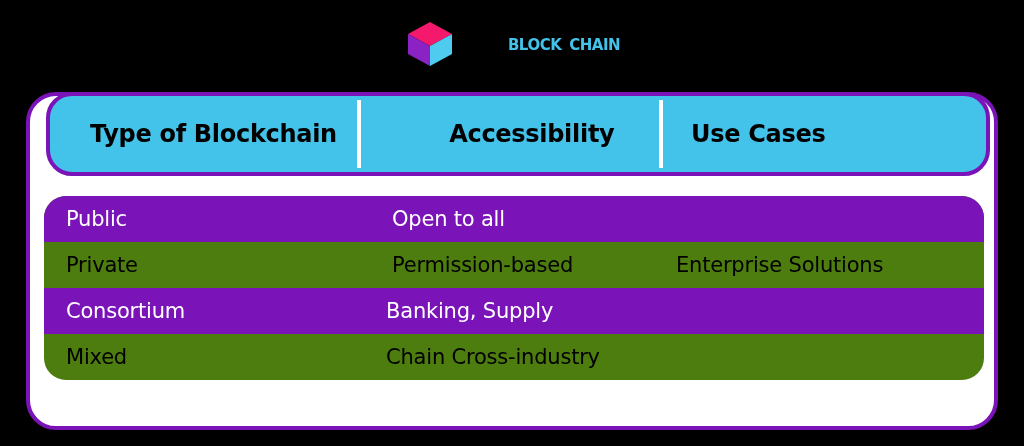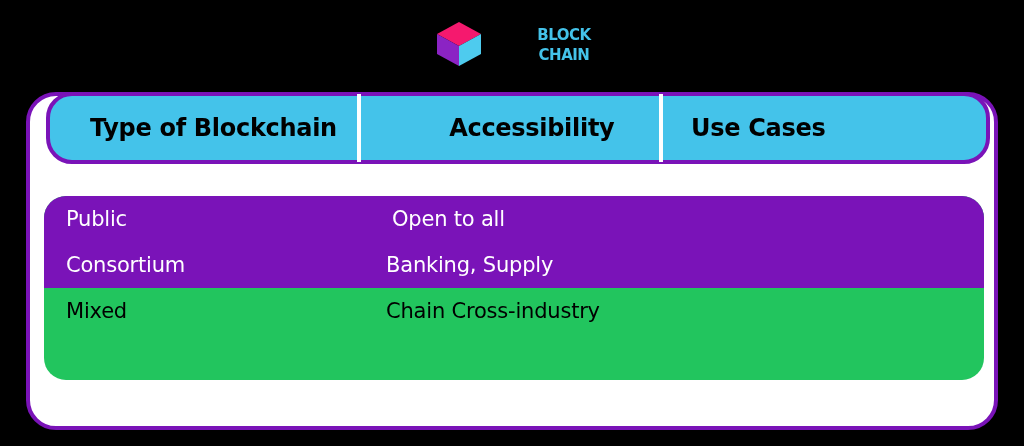--- a/index.html
+++ b/index.html
@@ -27,22 +27,22 @@
     justify-content: center;
     gap: 52px;
   }
   .logo-cube {
     width: 52px;
     height: 52px;
     position: relative;
   }
   .logo-wordmark {
     display: flex;
-    flex-direction: column;
-    align-items: center;
+    flex-direction: row;
+    align-items: flex-end;
     line-height: 0.82;
     letter-spacing: -0.5px;
     transform: translateY(1px);
     gap: 8px;
   }
   .logo-wordmark span {
     color: #44c3ea;
     font-size: 15px;
     font-weight: 800;
     font-family: "DejaVu Sans", sans-serif;
@@ -60,21 +60,21 @@
     border: 4px solid #7a13b8;
     border-radius: 30px;
   }
 
   
   .table-header {
     position: absolute;
     left: 16px;
     top: -4px;
     width: 944px;
-    height: 72px;
+    height: 84px;
     box-sizing: border-box;
     background: #44c3ea;
     border: 4px solid #7a13b8;
     border-radius: 26px;
     display: flex;
     align-items: center;
   }
   .th {
     color: #000000;
     font-size: 24px;
@@ -105,21 +105,21 @@
     height: 184px;
     background: #7a13b8;
     border-radius: 22px;
   }
   .table-body {
     position: absolute;
     left: 44px;
     top: 196px;
     width: 940px;
     height: 184px;
-    background: #22c55e;
+    background: #4d7c0f;
     border-radius: 22px;
     overflow: hidden;
   }
   .row {
     display: flex;
     align-items: center;
     height: 46px;
     width: 100%;
   }
   .row.alt {
@@ -171,20 +171,25 @@
 
 </div>
 
 <div class="table-body">
 
   <div class="row alt">
     <div class="td c0">Public</div>
     <div class="td c1">Open to all</div>
   </div>
 
+  <div class="row">
+    <div class="td c0">Private</div>
+    <div class="td c1">Permission-based</div>
+    <div class="td c2">Enterprise Solutions</div>
+  </div>
 
   <div class="row alt">
     <div class="td c0">Consortium</div>
     <div class="td c2">Banking, Supply</div>
   </div>
 
   <div class="row">
     <div class="td c0">Mixed</div>
     <div class="td c2">Chain Cross-industry</div>
   </div>

